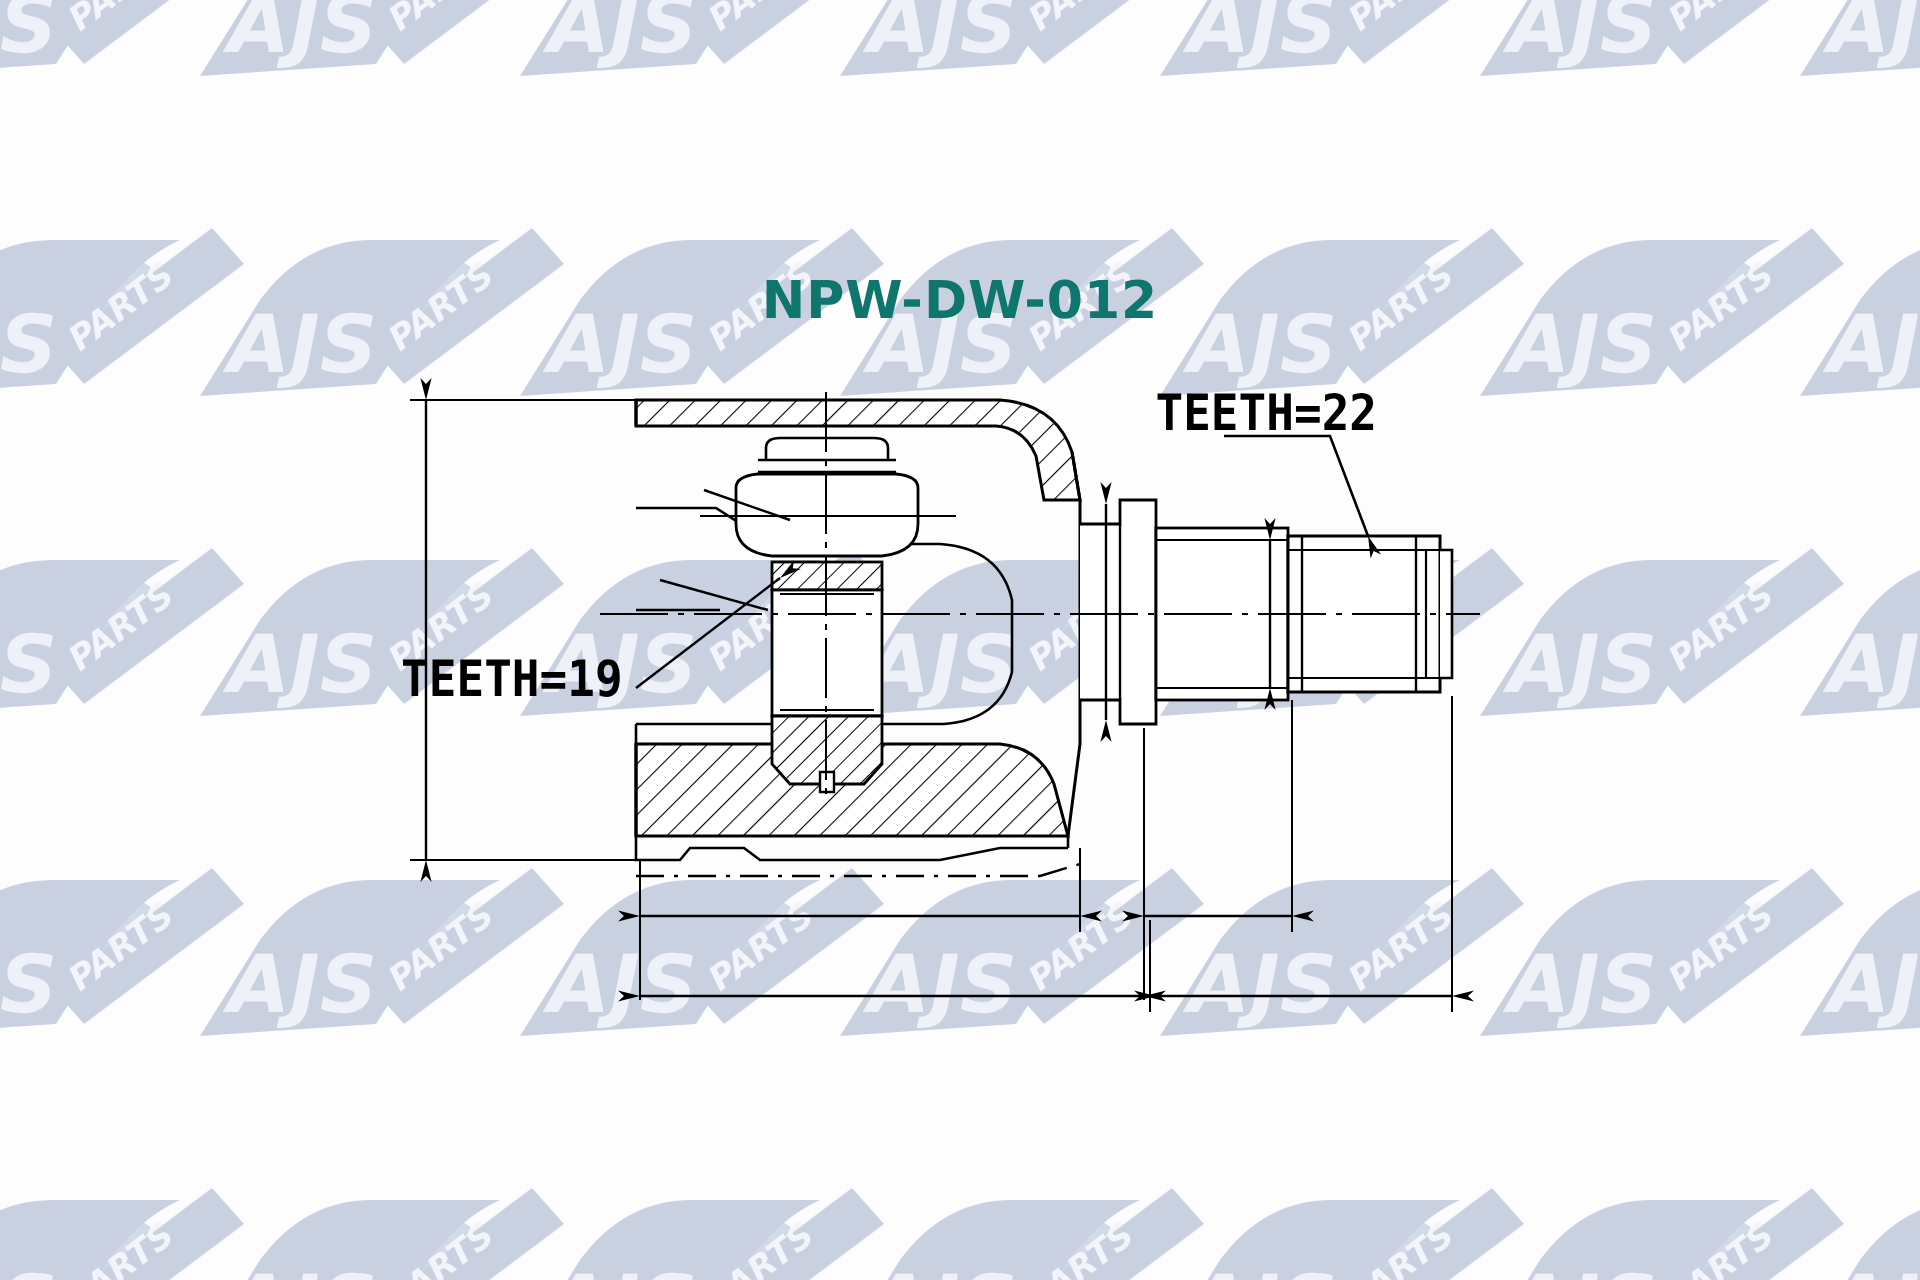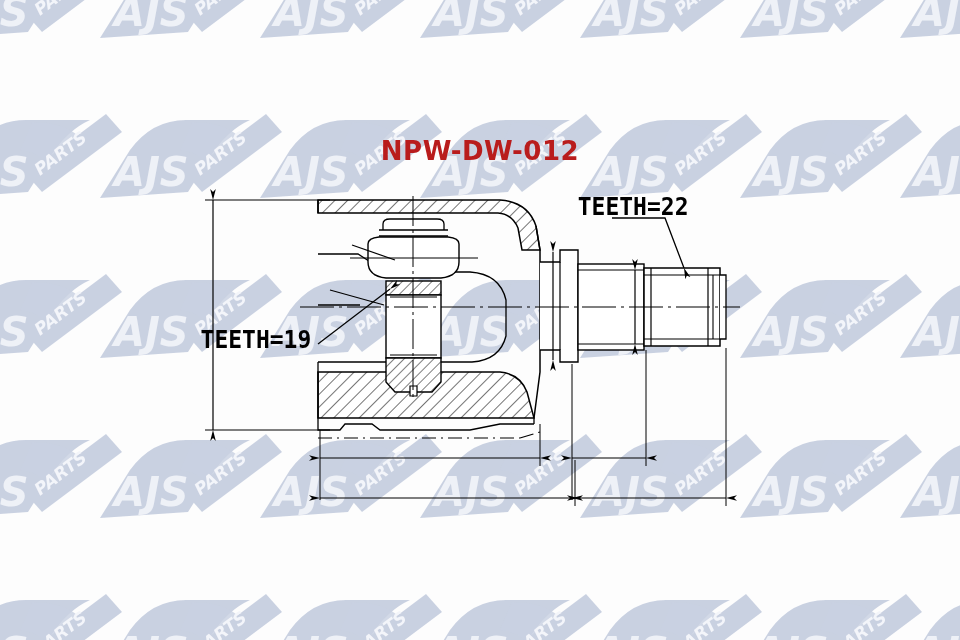--- a/index.html
+++ b/index.html
@@ -41,21 +41,21 @@
   .part-title {
     position: absolute;
     left: 0;
     top: 136px;
     width: 960px;
     text-align: center;
     font-family: "DejaVu Sans", sans-serif;
     font-size: 26px;
     font-weight: bold;
     letter-spacing: 0.5px;
-    color: #b91c1c;
+    color: #0f766e;
   }
 </style>
 </head>
 <body>
 
 <div id="page">
 
   <svg id="watermark-layer" viewBox="0 0 960 640" xmlns="http://www.w3.org/2000/svg">
     <defs>
       <g id="ajs-mark">

